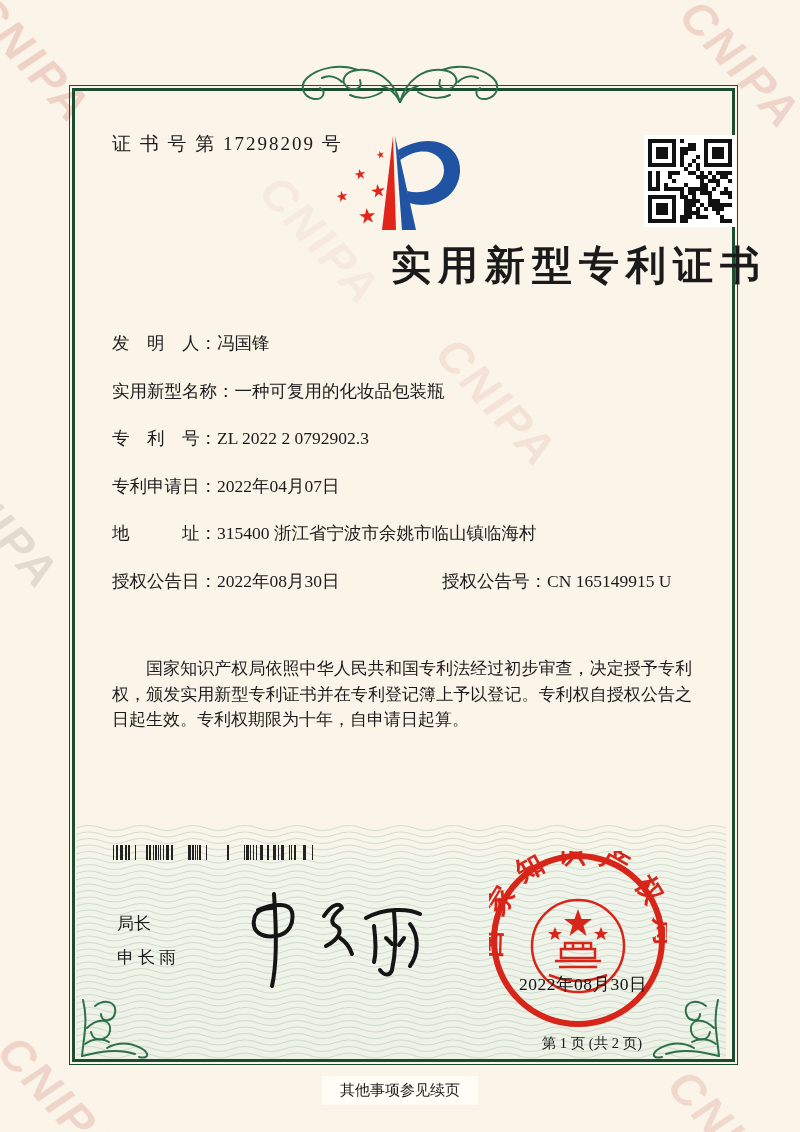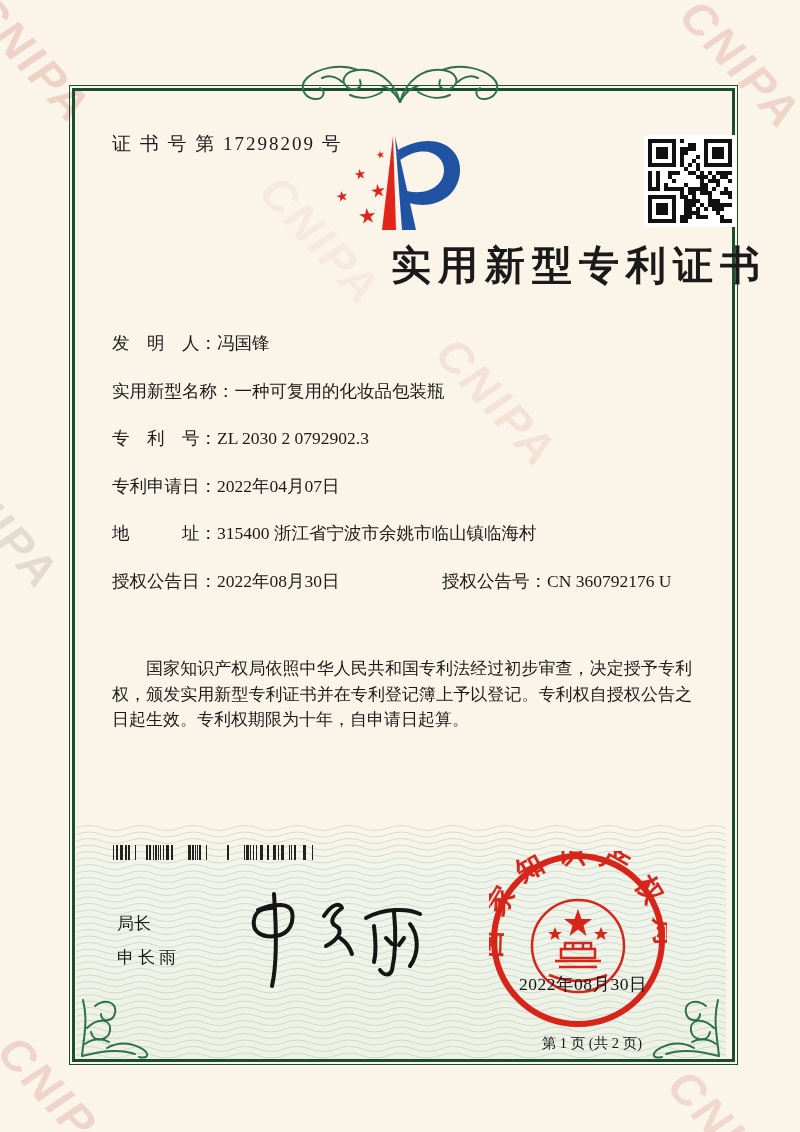--- a/index.html
+++ b/index.html
@@ -414,32 +414,32 @@
   <div class="title">实用新型专利证书</div>
 
   <div class="fields">
     <div class="frow">
       <span class="lab">发　明　人：</span><span>冯国锋</span>
     </div>
     <div class="frow">
       <span class="lab">实用新型名称：</span><span>一种可复用的化妆品包装瓶</span>
     </div>
     <div class="frow">
-      <span class="lab">专　利　号：</span><span>ZL 2030 2 0792902.3</span>
+      <span class="lab">专　利　号：</span><span>ZL 2022 2 0792902.3</span>
     </div>
     <div class="frow">
       <span class="lab">专利申请日：</span><span>2022年04月07日</span>
     </div>
     <div class="frow">
       <span class="lab">地　　　址：</span><span>315400 浙江省宁波市余姚市临山镇临海村</span>
     </div>
     <div class="frow">
       <span class="lab">授权公告日：</span><span>2022年08月30日</span>
       <span class="grant-pair">
-        <span class="lab">授权公告号：</span><span>CN 360792176 U</span>
+        <span class="lab">授权公告号：</span><span>CN 165149915 U</span>
       </span>
     </div>
   </div>
 
   <div class="paras">
     <p>国家知识产权局依照中华人民共和国专利法经过初步审查，决定授予专利权，颁发实用新型专利证书并在专利登记簿上予以登记。专利权自授权公告之日起生效。专利权期限为十年，自申请日起算。</p>
   </div>
 
   <svg class="barcode" id="barcode" width="207" height="15">
       <rect x="0" y="0" width="1" height="15" fill="#222"></rect>
@@ -511,14 +511,17 @@
     </g>
     <path id="sealArc" d="M 22,129 A 78,78 0 1 1 156,129" fill="none"></path>
     <text font-size="27" font-weight="bold" fill="var(--seal-red)" letter-spacing="13" font-family="Liberation Serif, DejaVu Serif, serif">
       <textPath href="#sealArc" startOffset="50%" text-anchor="middle">国家知识产权局</textPath>
     </text>
   </svg>
   <div class="seal-date">2022年08月30日</div>
 
   <div class="page-note">第 1 页 (共 2 页)</div>
 
+  <div class="footer-note">
+    <span>其他事项参见续页</span>
+  </div>
 
 </div>
 
 </body></html>

